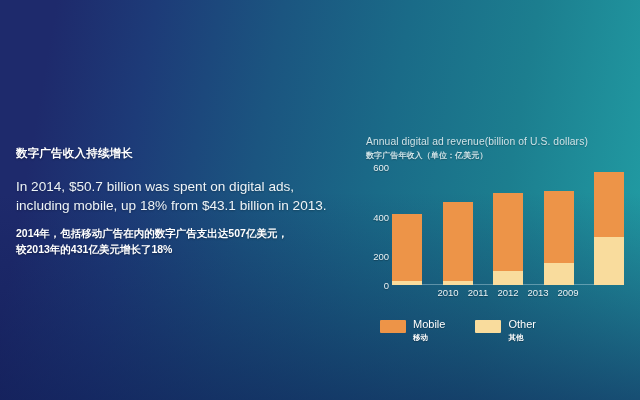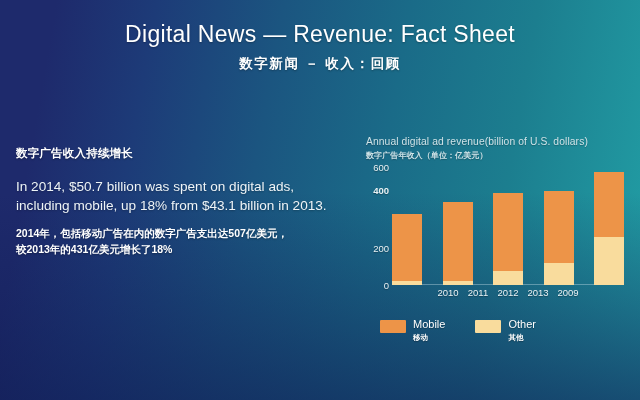--- a/index.html
+++ b/index.html
@@ -238,43 +238,39 @@
     font-weight: 700;
     margin-top: 2px;
     text-shadow: 0 1px 1px rgba(0,0,0,0.3);
   }
 </style>
 </head>
 <body>
 
 <div id="slide">
 
-  <div class="header">
-    <div class="header-title">Digital News — Revenue: Fact Sheet</div>
-    <div class="header-subtitle">数字新闻 － 收入：回顾</div>
-  </div>
 
   <div class="left-panel">
     <div class="lead-headline-cn">数字广告收入持续增长</div>
     <div class="lead-body">In 2014, $50.7 billion was spent on digital ads, including mobile, up 18% from $43.1 billion in 2013.</div>
     <div class="lead-body-cn">
       <div>2014年，包括移动广告在内的数字广告支出达507亿美元，</div>
       <div>较2013年的431亿美元增长了18%</div>
     </div>
   </div>
 
   <div class="chart-panel">
     <div class="chart-title">Annual digital ad revenue(billion of U.S. dollars)</div>
     <div class="chart-title-cn">数字广告年收入（单位：亿美元）</div>
 
     <div class="plot">
       <div class="y-axis">
           <div class="y-tick" style="top: 118px;">0</div>
-          <div class="y-tick" style="top: 81px; text-align: right;">200</div>
-          <div class="y-tick" style="top: 23px; font-weight: bold;">400</div>
+          <div class="y-tick" style="top: 89px; text-align: right;">200</div>
+          <div class="y-tick" style="top: 50px;">400</div>
           <div class="y-tick" style="top: 0px;">600</div>
         </div>
       <div class="axis-line"></div>
       <div class="bars">
           <div class="bar-group">
             <div class="bar-stack">
               <div class="seg-mobile" style="height: 66.8667px; background: rgb(237, 148, 72);"></div>
               <div class="seg-other" style="height: 3.93333px; background: rgb(249, 220, 157);"></div>
             </div>
           </div>

